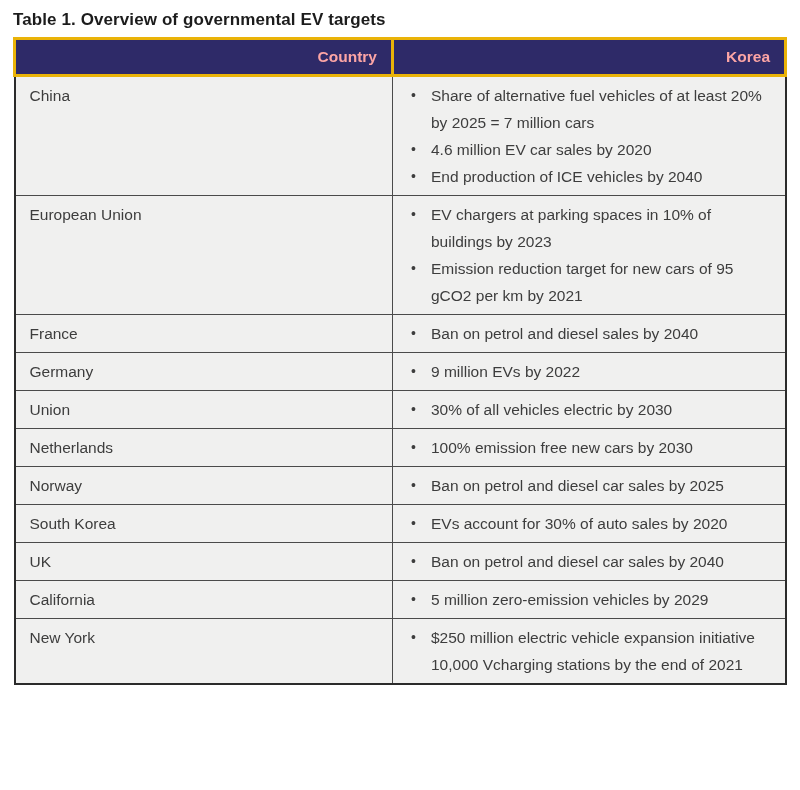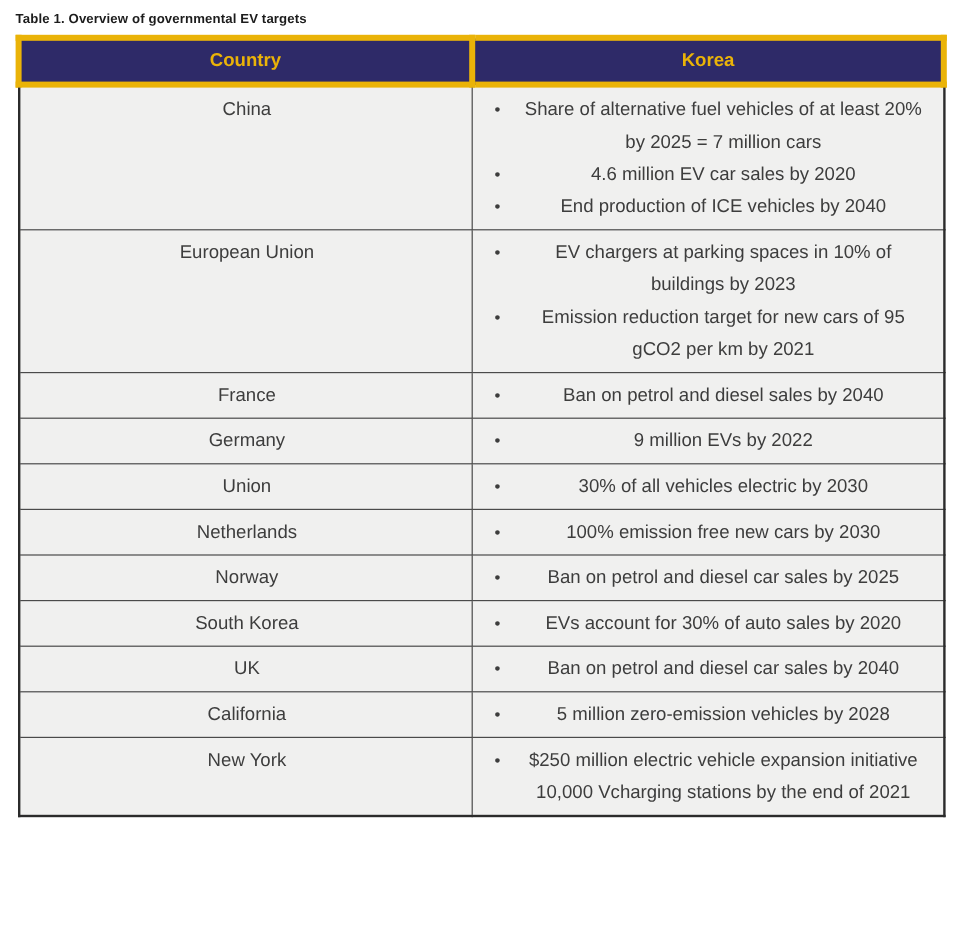--- a/index.html
+++ b/index.html
@@ -11,53 +11,52 @@
   }
   .page {
     width: 800px;
     height: 790px;
     box-sizing: border-box;
     padding: 8px 14px 0 13px;
     background: #ffffff;
     overflow: hidden;
   }
   .table-title {
-    font-size: 11px;
+    font-size: 17px;
     font-weight: bold;
     color: #1c1c1c;
     margin: 2px 0 7px 0;
     letter-spacing: 0.1px;
   }
   table.ev-table {
     border-collapse: collapse;
     width: 771px;
     table-layout: fixed;
     border: 2px solid #2b2b2b;
   }
   table.ev-table col.col-country { width: 378px; }
   table.ev-table col.col-target  { width: 393px; }
   table.ev-table th {
     background: #2e2a68;
-    color: #eab308;
+    color: #fca5a5;
     font-size: 15.5px;
     font-weight: bold;
-    text-align: center;
+    text-align: right;
     padding: 6px 14px 7px 14px;
     line-height: 21px;
-    border: 5px solid #eab308;
+    border: 3px solid #eab308;
   }
   table.ev-table td {
     background: #f0f0ef;
     color: #3d3d3d;
     font-size: 15.5px;
     vertical-align: top;
     padding: 5px 12px 5px 14px;
     line-height: 27px;
     border: 1px solid #4a4a4a;
-    text-align: center;
   }
   ul.target-list {
     list-style: none;
     margin: 0;
     padding: 0;
   }
   li.target-item {
     position: relative;
     padding-left: 24px;
   }
@@ -160,21 +159,21 @@
           <td>
             <ul class="target-list">
               <li class="target-item"><span class="bullet">•</span><span>Ban on petrol and diesel car sales by 2040</span></li>
             </ul>
           </td>
         </tr>
         <tr>
           <td>California</td>
           <td>
             <ul class="target-list">
-              <li class="target-item"><span class="bullet">•</span><span>5 million zero-emission vehicles by 2028</span></li>
+              <li class="target-item"><span class="bullet">•</span><span>5 million zero-emission vehicles by 2029</span></li>
             </ul>
           </td>
         </tr>
         <tr>
           <td>New York</td>
           <td>
             <ul class="target-list">
               <li class="target-item"><span class="bullet">•</span><span>$250 million electric vehicle expansion initiative 10,000 Vcharging stations by the end of 2021</span></li>
             </ul>
           </td>

